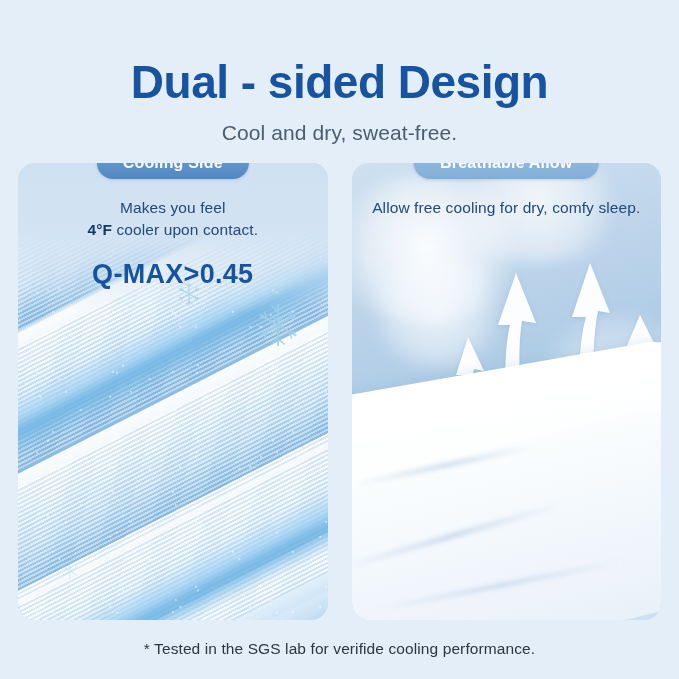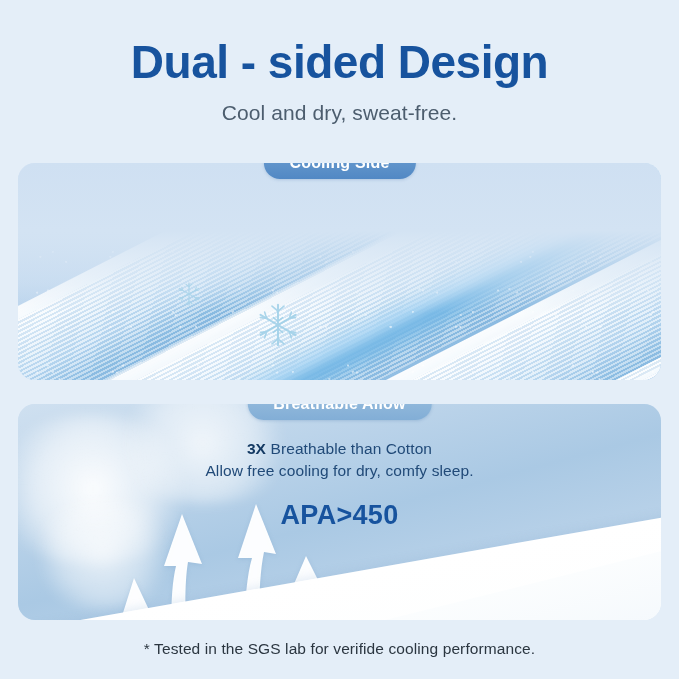--- a/index.html
+++ b/index.html
@@ -5,21 +5,21 @@
   * { margin:0; padding:0; box-sizing:border-box; }
   html,body { width:679px; height:679px; }
   body {
     background:#e4eef8;
     font-family:"Liberation Sans", sans-serif;
     overflow:hidden;
     position:relative;
   }
 
   
-  .header { text-align:center; padding-top:38px; }
+  .header { text-align:center; padding-top:58px; }
   .title {
     font-size:46px;
     font-weight:bold;
     color:#17539e;
     letter-spacing:-0.5px;
     line-height:1.08;
   }
   .subtitle {
     font-size:21px;
     color:#4c5d6e;
@@ -27,21 +27,20 @@
     letter-spacing:0.1px;
   }
 
   
   .panels {
     position:absolute;
     left:18px; top:163px;
     width:643px; height:457px;
     display:flex;
     gap:24px;
-    flex-direction:column;
   }
   .panel {
     position:relative;
     flex:1;
     border-radius:17px;
     overflow:hidden;
     background:#cfe1f2;
   }
 
   
@@ -313,20 +312,25 @@
         <g stroke="#bfe0f2" stroke-width="6" stroke-linecap="round" fill="none">
           <line x1="50" y1="10" x2="50" y2="90"></line>
           <line x1="15" y1="30" x2="85" y2="70"></line>
           <line x1="15" y1="70" x2="85" y2="30"></line>
         </g>
       </svg>
     </div>
 
     <div class="badge badge-cool">Cooling Side</div>
 
+    <div class="copy">
+      <div class="line">Makes you feel</div>
+      <div class="line"><b>4°F</b><span> cooler upon contact.</span></div>
+      <div class="metric">Q-MAX&gt;0.45</div>
+    </div>
   </div>
 
   <div class="panel">
 
     <div class="breathe-bg">
       <div class="cloud c1"></div>
       <div class="cloud c2"></div>
       <div class="cloud c3"></div>
       <div class="cloud c4"></div>
 
@@ -359,20 +363,18 @@
       <div class="sheet-a"></div>
       <div class="sheet-b"></div>
       <div class="fold f1"></div>
       <div class="fold f2"></div>
       <div class="fold f3"></div>
     </div>
 
     <div class="badge badge-breathe">Breathable Allow</div>
 
     <div class="copy">
-      <div class="line"><b>3X</b><span> Breathable than Cotton</span></div>
       <div class="line">Allow free cooling for dry, comfy sleep.</div>
-      <div class="metric">APA&gt;450</div>
     </div>
   </div>
 </div>
 
 <div class="footnote">* Tested in the SGS lab for verifide cooling performance.</div>
 
 </body></html>

